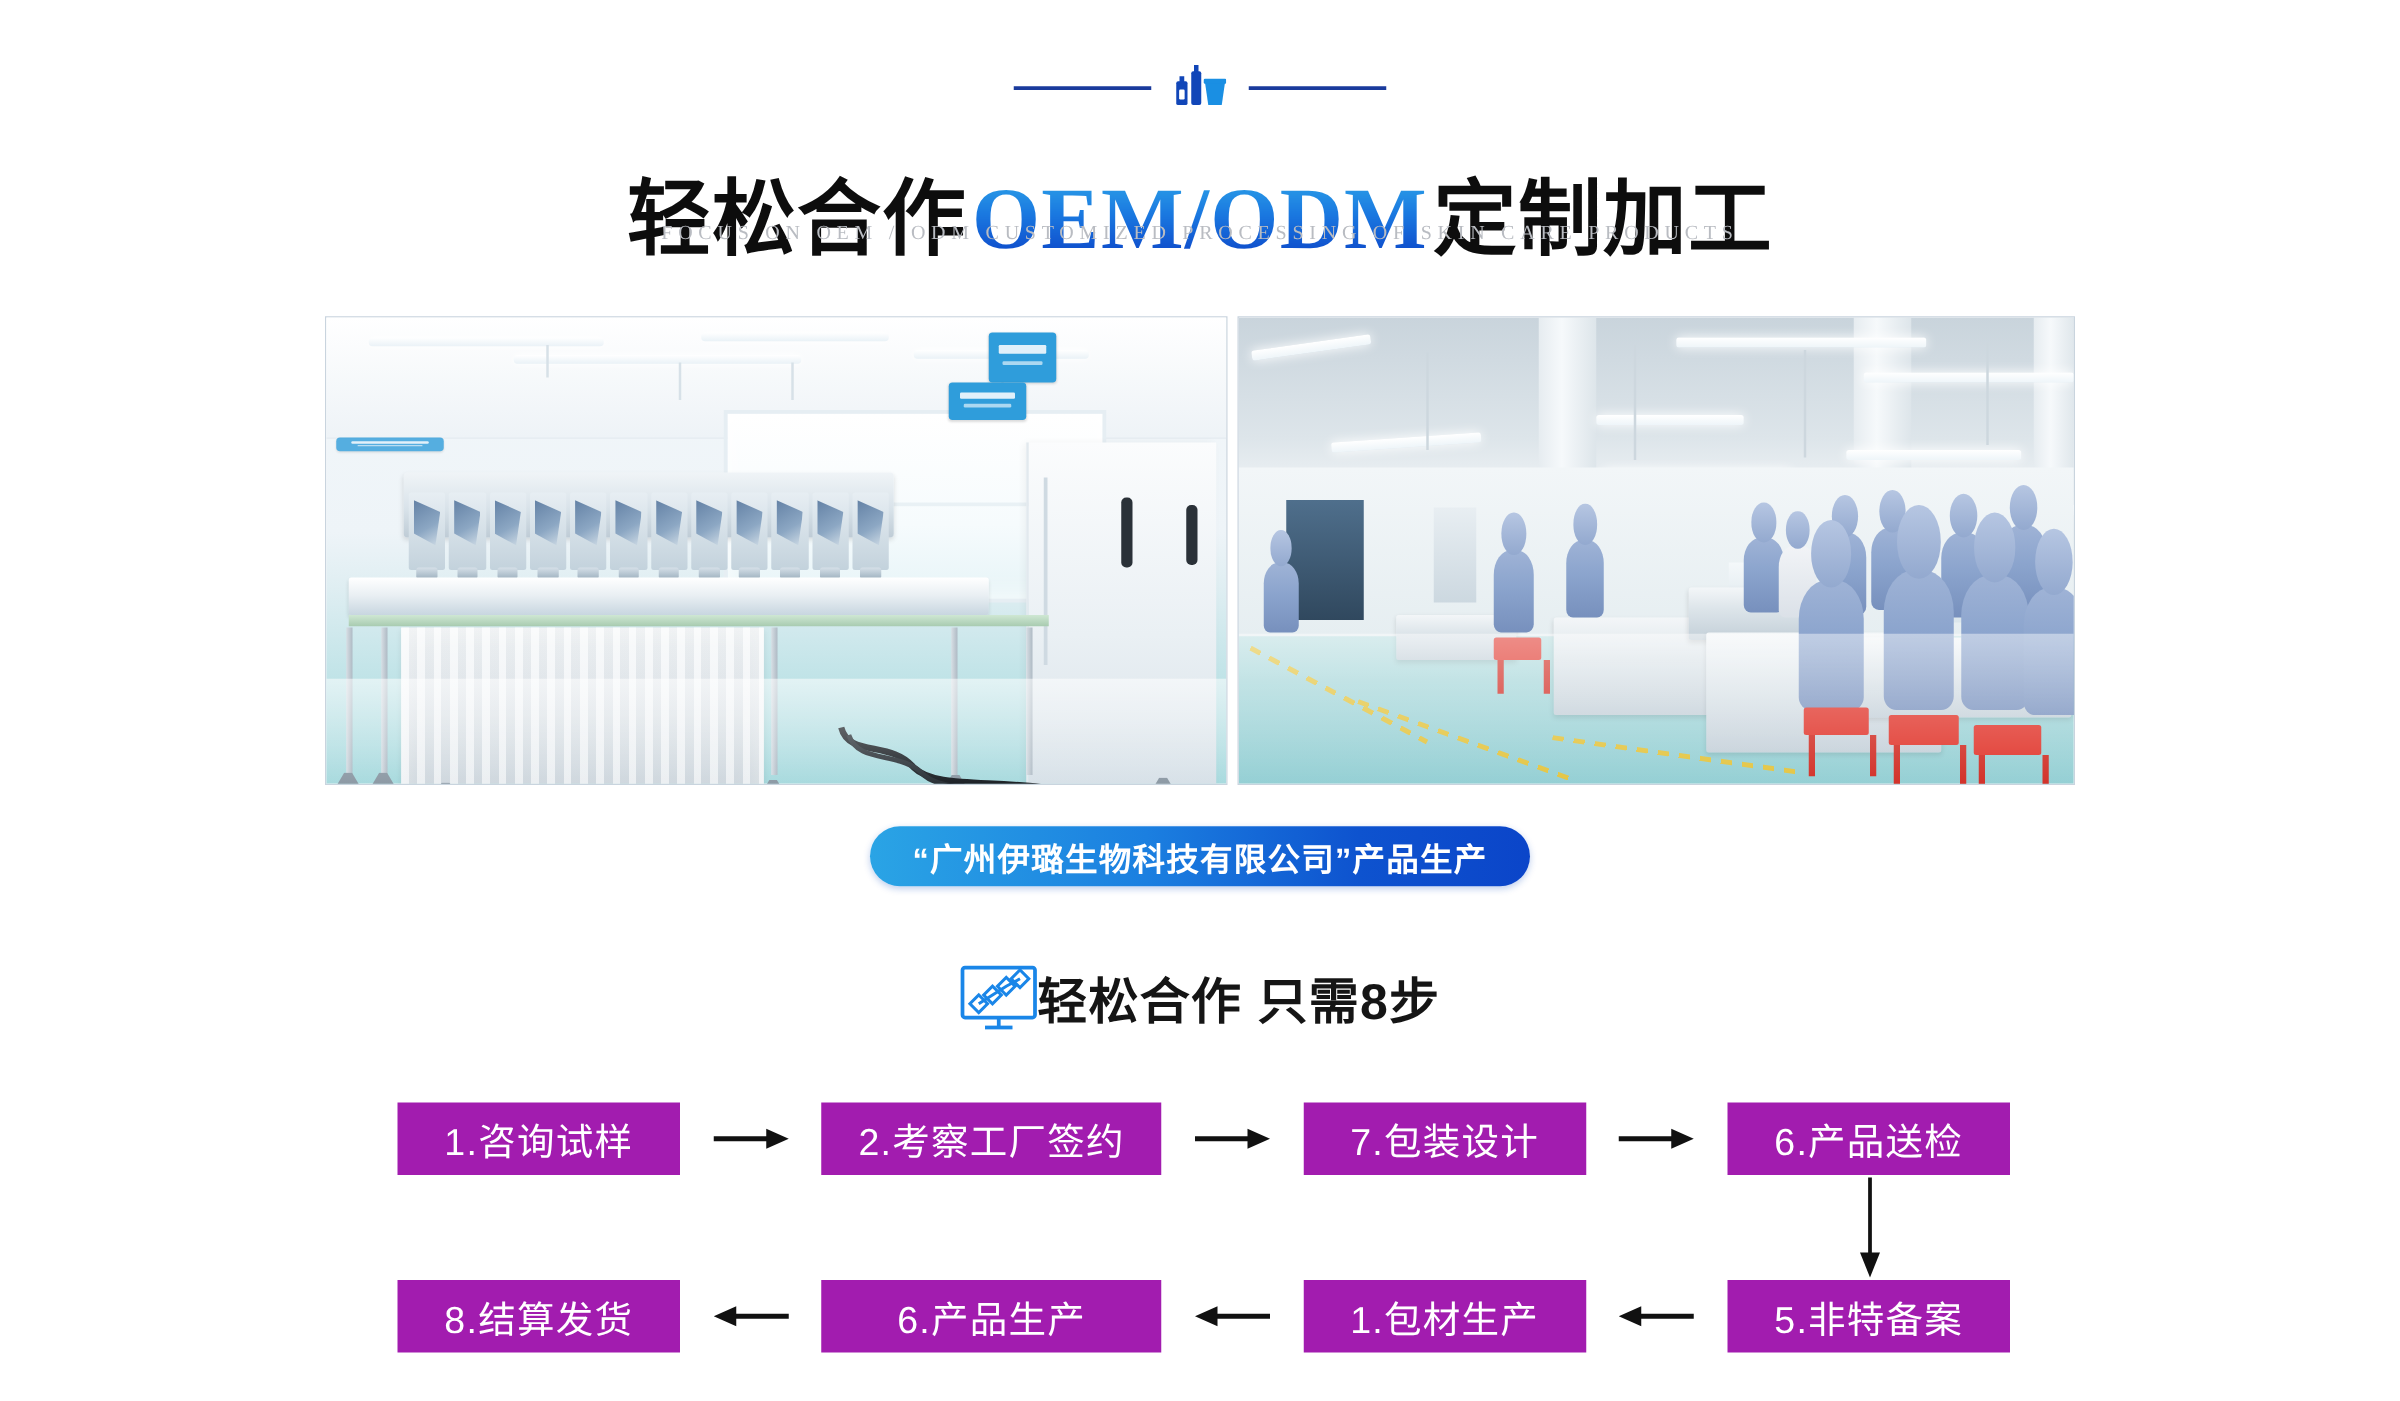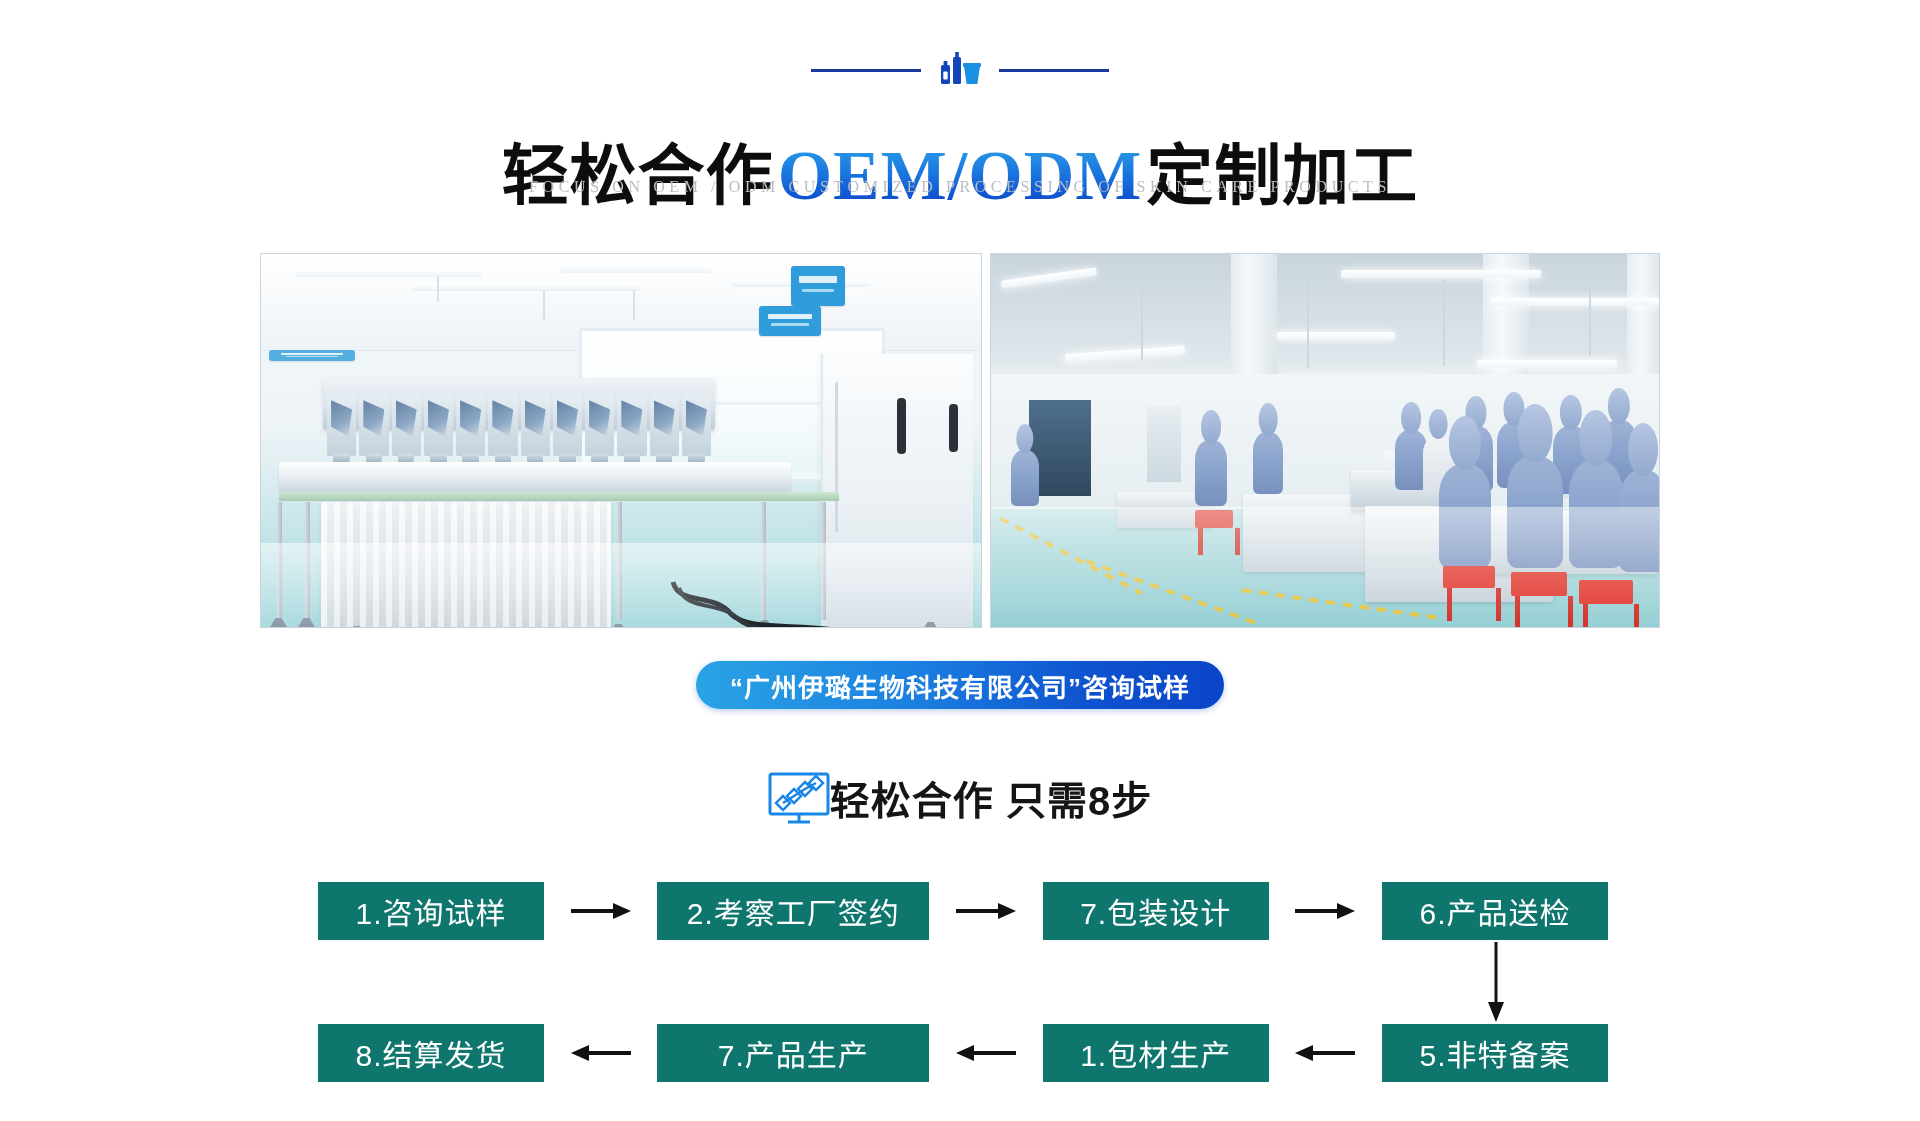--- a/index.html
+++ b/index.html
@@ -297,21 +297,21 @@
     align-items: center;
   }
   .flow-row.row1 { top: 0; }
   .flow-row.row2 { top: 142px; }
 
   .step {
     height: 58px;
     display: flex;
     align-items: center;
     justify-content: center;
-    background: #0f766e;
+    background: #a21caf;
     color: #ffffff;
     font-size: 30px;
     font-weight: 400;
     letter-spacing: 1px;
     white-space: nowrap;
     box-sizing: border-box;
     padding: 0 18px;
   }
   .w-sm  { width: 226px; }
   .w-lg  { width: 272px; }
@@ -509,21 +509,21 @@
       <div class="stool" style="left:588px; top:326px; width:54px; height:24px;"></div>
 
       <div class="pr-floorline" style="left:0px;   top:300px; width:160px; transform:rotate(28deg);"></div>
       <div class="pr-floorline" style="left:90px;  top:336px; width:180px; transform:rotate(20deg);"></div>
       <div class="pr-floorline" style="left:250px; top:348px; width:200px; transform:rotate(8deg);"></div>
 
       <div class="pr-gloss"></div>
     </div>
   </div>
 
-  <div class="badge">“广州伊璐生物科技有限公司”咨询试样</div>
+  <div class="badge">“广州伊璐生物科技有限公司”产品生产</div>
 
   <div class="section-title">
     <svg class="sicon" viewBox="0 0 62 52">
       <rect x="2" y="2" width="58" height="40" rx="2" fill="none" stroke="#1a86e8" stroke-width="3"></rect>
       <path d="M31 42 L31 49" stroke="#1a86e8" stroke-width="3"></path>
       <path d="M20 50 L42 50" stroke="#1a86e8" stroke-width="3"></path>
       <path d="M15 31 L26 24 L37 17 L48 11" stroke="#1a86e8" stroke-width="2.4" fill="none"></path>
       <rect x="10" y="26" width="10" height="10" transform="rotate(45 15 31)" fill="none" stroke="#1a86e8" stroke-width="2.4"></rect>
       <rect x="21" y="19" width="10" height="10" transform="rotate(45 26 24)" fill="none" stroke="#1a86e8" stroke-width="2.4"></rect>
       <rect x="32" y="12" width="10" height="10" transform="rotate(45 37 17)" fill="none" stroke="#1a86e8" stroke-width="2.4"></rect>
@@ -577,21 +577,21 @@
 
       <div class="step w-sm">8.结算发货</div>
 
       <div class="arrow-h">
         <svg width="64" height="20" viewBox="0 0 64 20">
           <path d="M18 10 L62 10" stroke="#111" stroke-width="4"></path>
           <path d="M20 2 L2 10 L20 18 Z" fill="#111"></path>
         </svg>
       </div>
 
-      <div class="step w-lg">7.产品生产</div>
+      <div class="step w-lg">6.产品生产</div>
 
       <div class="arrow-h">
         <svg width="64" height="20" viewBox="0 0 64 20">
           <path d="M18 10 L62 10" stroke="#111" stroke-width="4"></path>
           <path d="M20 2 L2 10 L20 18 Z" fill="#111"></path>
         </svg>
       </div>
 
       <div class="step w-sm">1.包材生产</div>
 

